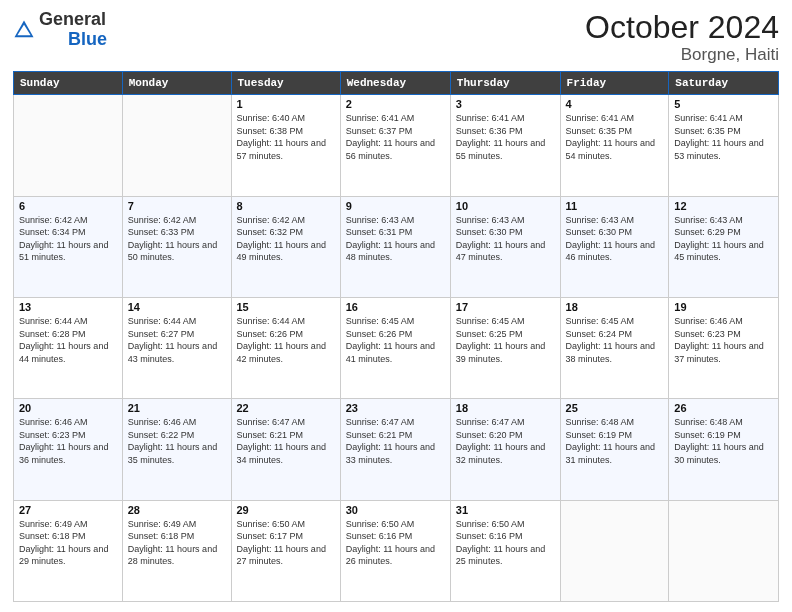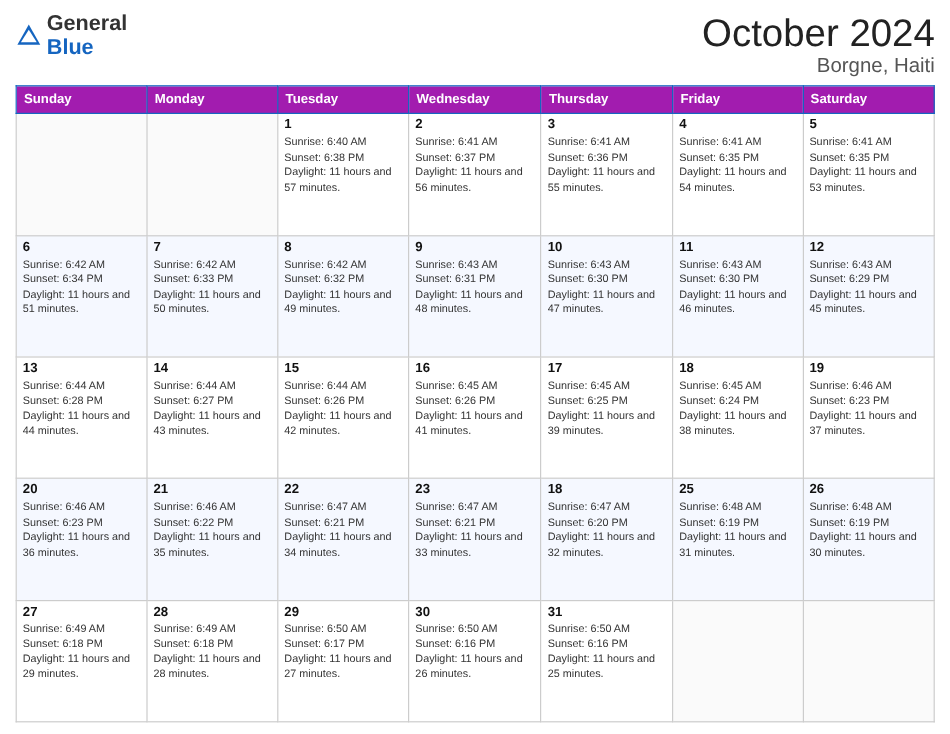--- a/index.html
+++ b/index.html
@@ -27,21 +27,21 @@
       display: flex;
       align-items: center;
       gap: 4px;
     }
     .logo-text {
       font-size: 18px;
       font-weight: bold;
       line-height: 1.1;
     }
     .logo-general { color: #333; }
-    .logo-blue { color: #1565c0; }
+    .logo-blue { color: #1565c0; margin-left: 29px; }
     .logo-icon {
       width: 22px;
       height: 22px;
     }
     .title-block {
       text-align: right;
     }
     .month-title {
       font-size: 32px;
       font-weight: 300;
@@ -51,27 +51,28 @@
     .subtitle {
       font-size: 17px;
       color: #555;
     }
     .calendar {
       width: 100%;
       border-collapse: collapse;
       flex: 1;
     }
     .calendar th {
-      background: #a21caf;
+      background: #404040;
       color: #fff;
       font-size: 11px;
       font-weight: bold;
       padding: 5px 6px;
       text-align: left;
       border: 1px solid #1565c0;
+      font-family: Liberation Mono, monospace;
     }
     .calendar td {
       border: 1px solid #ccc;
       vertical-align: top;
       padding: 3px 5px;
       font-size: 9.5px;
       color: #333;
       width: 113px;
       height: 80px;
     }

